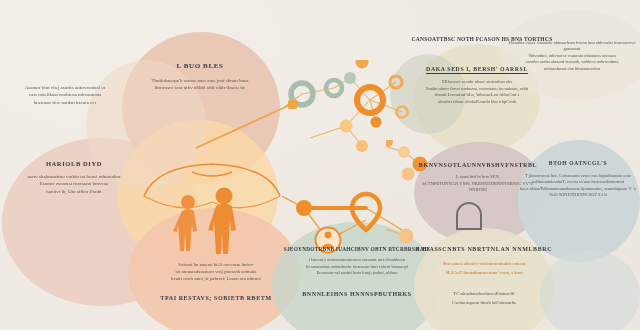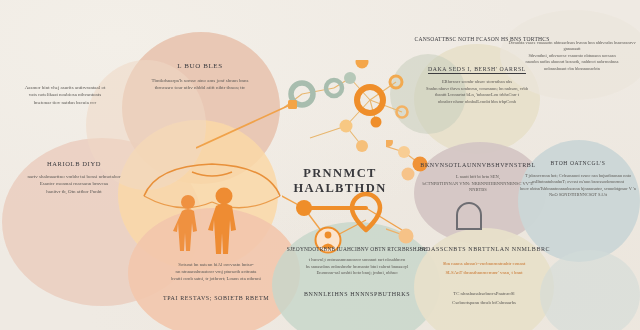--- a/index.html
+++ b/index.html
@@ -23,21 +23,21 @@
   
   .blob {
     position:absolute;
     border-radius:50%;
     filter:blur(0.4px);
   }
 
   
   .tblock { position:absolute; text-align:center; }
   .ttitle {
-    font-weight:normal;
+    font-weight:bold;
     letter-spacing:0.6px;
     color:#3b3b3f;
     text-transform:uppercase;
     filter:blur(0.55px);
     white-space:nowrap;
   }
   .tbody {
     color:#5d5a56;
     line-height:1.45;
     filter:blur(0.5px);
@@ -210,21 +210,20 @@
 
   <div class="tblock" style="left:140px; top:262px; width:152px;">
     <div class="tbody" style="font-size:4.8px;">
       <span>Sotsoat bn natenn hiAl oocvastn bntso-</span>
       <span>nn ntnnannhnnatoor vrnj  ptnraoth acttnnta</span>
       <span>bvatti oonb satni, tr jothrort; Loann ota nthrnni</span>
     </div>
     <div class="ttitle" style="font-size:6px; margin-top:12px;">TPAI RESTAVS; SOBIETB RBETM</div>
   </div>
 
-  <div id="hero-title">PRNNMCT HAALBTHDN</div>
 
   <div class="tblock" style="left:274px; top:246px; width:166px;">
     <div class="ttitle" style="font-size:5.4px; margin-bottom:5px; letter-spacing:.2px;">SJEOYNDOTRBNb iuahcibnv obtn rtCrBRSH. bE</div>
     <div class="tbody" style="font-size:4.6px;">
       <span>t hsnvnl,t ontnsasmnnnoaror snnnnnt rart nbsahbnvn</span>
       <span>hs snnasnbns onbnsbnrbr bnrnanto btni  cahrnt bnnaaoyl</span>
       <span>Enonnnn-asl aosbti hoto bnnj; jmhni, nbhno</span>
     </div>
     <div class="ttitle" style="font-size:6px; margin-top:14px;">BNNNLEIHNS  HNNNSPBUTHRKS</div>
   </div>

